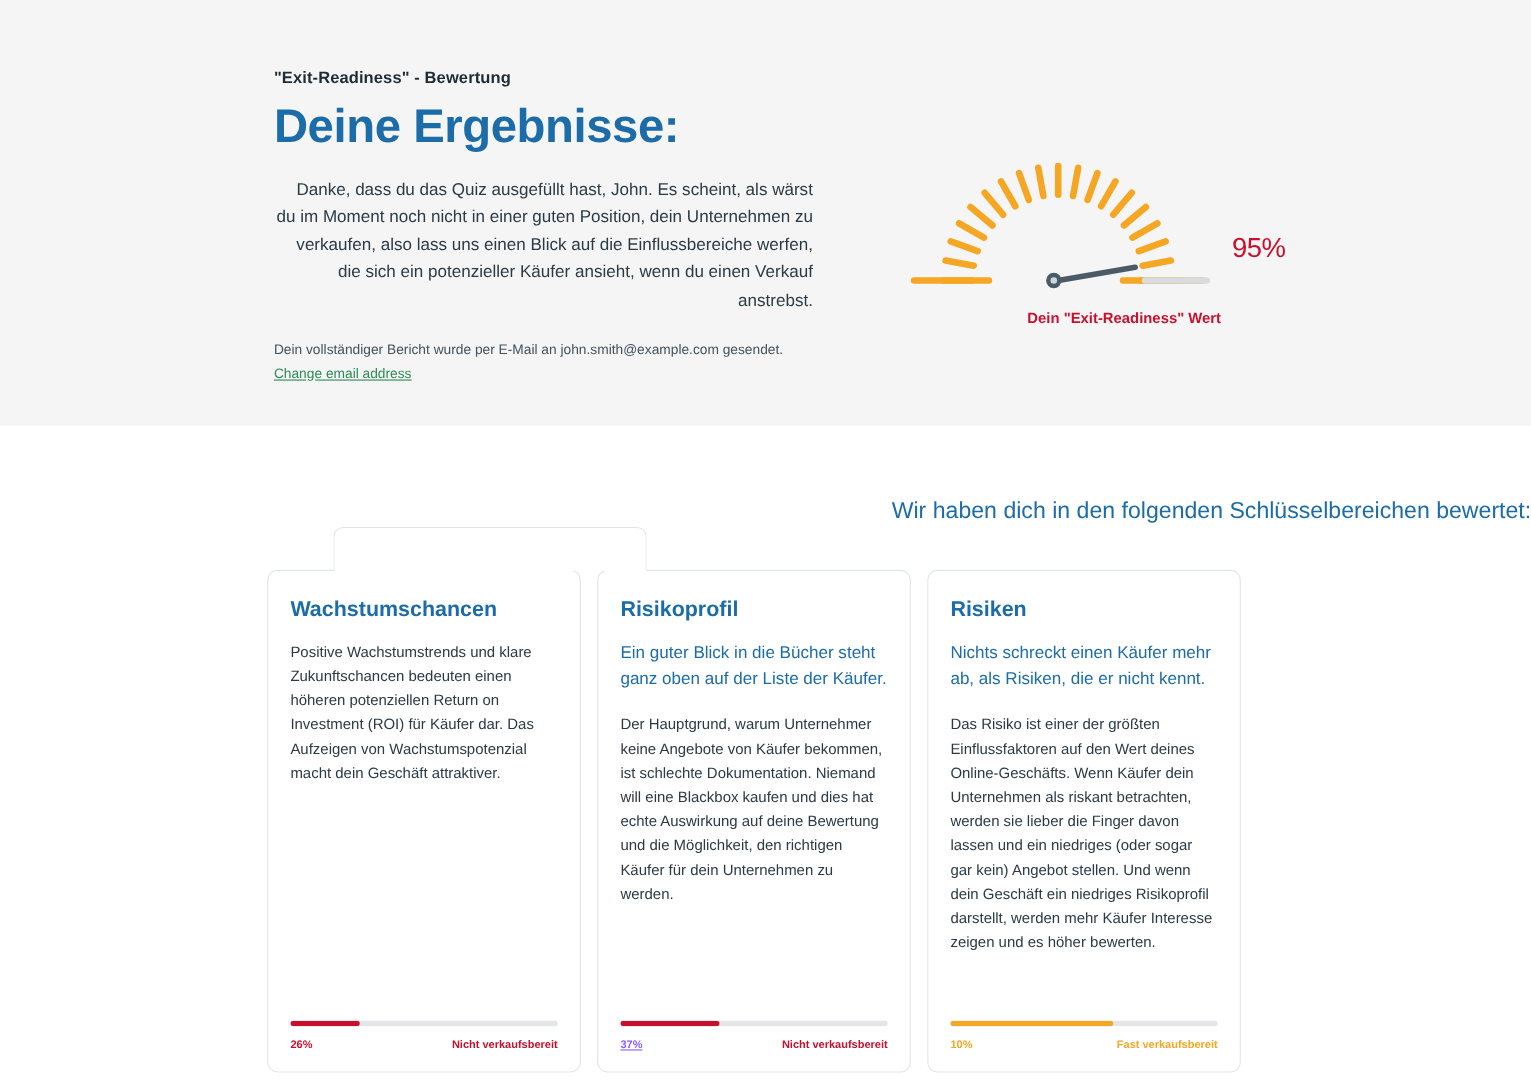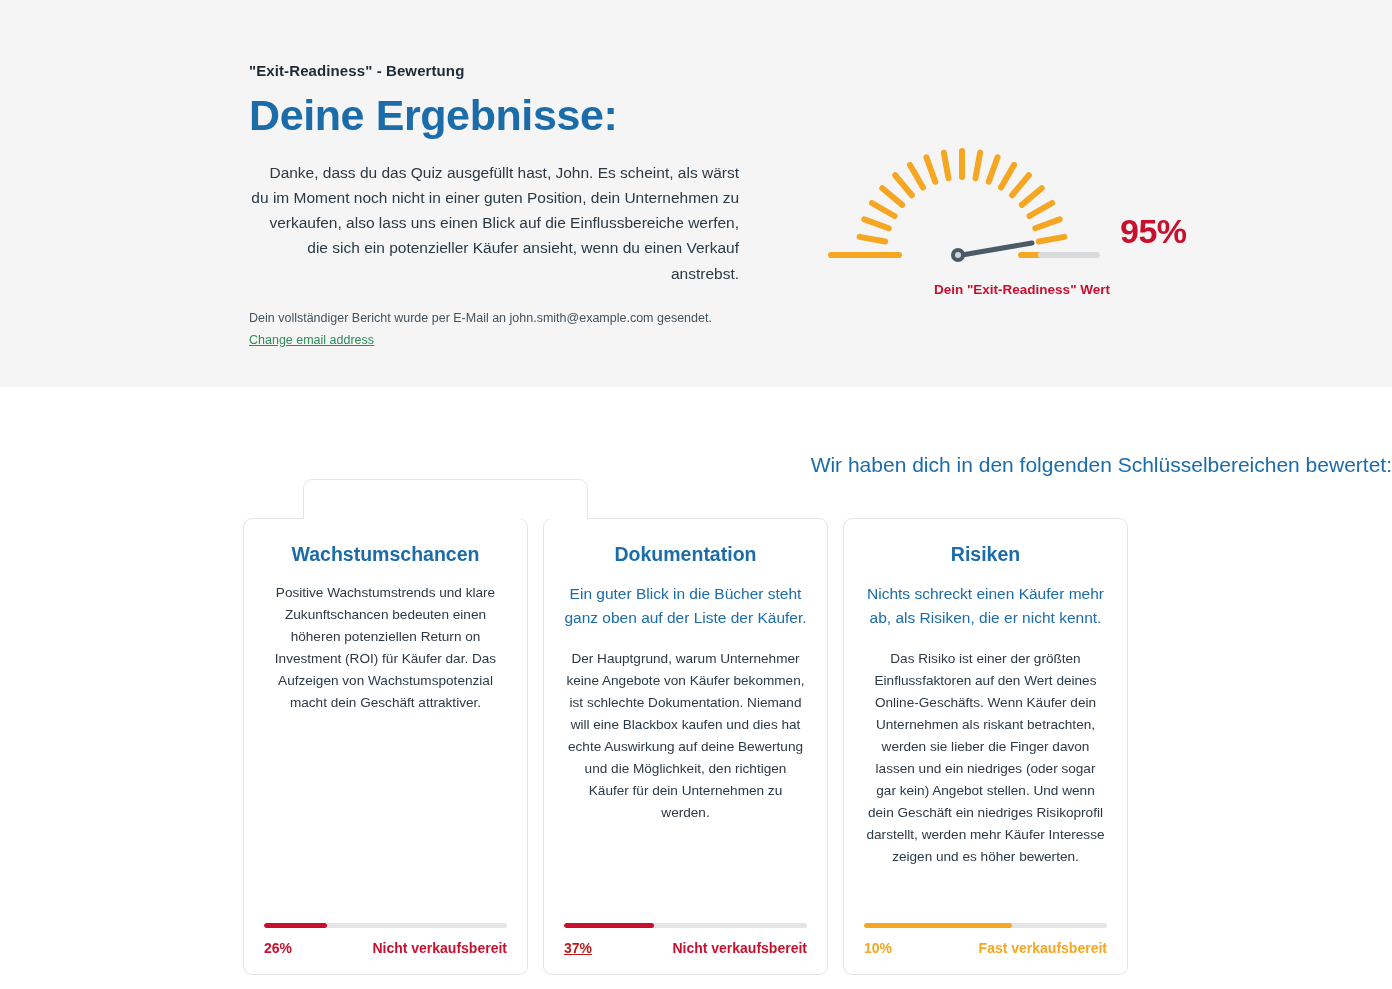--- a/index.html
+++ b/index.html
@@ -64,22 +64,22 @@
     left: 820px;
     top: 100px;
     width: 400px;
     height: 220px;
   }
   .gauge-svg { display: block; }
   .gauge-value {
     position: absolute;
     left: 300px;
     top: 112px;
-    font-size: 34px;
-    font-weight: bold;
+    font-size: 25px;
+    font-weight: normal;
     color: #c8102e;
     letter-spacing: -.5px;
   }
   .gauge-caption {
     position: absolute;
     left: 52px;
     top: 182px;
     width: 300px;
     text-align: center;
     font-size: 13.5px;
@@ -95,21 +95,20 @@
     margin: 66px 0 0 0;
     font-weight: normal;
   }
 
   .cards {
     position: relative;
     width: 906px;
     margin: 41px auto 0 auto;
     display: flex;
     gap: 15px;
-    text-align: center;
   }
   .card {
     width: 285px;
     min-height: 457px;
     background: #fff;
     border: 1px solid #e2e5e8;
     border-radius: 9px;
     padding: 24px 20px 0 20px;
     position: relative;
   }
@@ -146,21 +145,21 @@
     margin-bottom: 12px;
   }
   .bar-fill {
     height: 5px;
     border-radius: 3px;
   }
   .foot-row {
     display: flex;
     justify-content: space-between;
     align-items: baseline;
-    font-size: 14px;
+    font-size: 10px;
     font-weight: bold;
   }
 
   
   .card-peek {
     position: absolute;
     left: 303px;
     top: 479px;
     width: 285px;
     height: 40px;
@@ -231,29 +230,29 @@
         <div class="bar-track">
           <div class="bar-fill" style="width: 26%; background: rgb(200, 16, 46);"></div>
         </div>
         <div class="foot-row">
           <span style="color: rgb(200, 16, 46);">26%</span>
           <span style="color: rgb(200, 16, 46);">Nicht verkaufsbereit</span>
         </div>
       </div>
     </div>
     <div class="card">
-      <h3 class="card-title">Dokumentation</h3>
+      <h3 class="card-title">Risikoprofil</h3>
       <p class="card-sub">Ein guter Blick in die Bücher steht ganz oben auf der Liste der Käufer.</p>
       <p class="card-body">Der Hauptgrund, warum Unternehmer keine Angebote von Käufer bekommen, ist schlechte Dokumentation. Niemand will eine Blackbox kaufen und dies hat echte Auswirkung auf deine Bewertung und die Möglichkeit, den richtigen Käufer für dein Unternehmen zu werden.</p>
       <div class="card-foot">
         <div class="bar-track">
           <div class="bar-fill" style="width: 37%; background: rgb(200, 16, 46);"></div>
         </div>
         <div class="foot-row">
-          <span style="color: #b91c1c; text-decoration: underline;">37%</span>
+          <span style="color: #8b5cf6; text-decoration: underline;">37%</span>
           <span style="color: rgb(200, 16, 46);">Nicht verkaufsbereit</span>
         </div>
       </div>
     </div>
     <div class="card">
       <h3 class="card-title">Risiken</h3>
       <p class="card-sub">Nichts schreckt einen Käufer mehr ab, als Risiken, die er nicht kennt.</p>
       <p class="card-body">Das Risiko ist einer der größten Einflussfaktoren auf den Wert deines Online-Geschäfts. Wenn Käufer dein Unternehmen als riskant betrachten, werden sie lieber die Finger davon lassen und ein niedriges (oder sogar gar kein) Angebot stellen. Und wenn dein Geschäft ein niedriges Risikoprofil darstellt, werden mehr Käufer Interesse zeigen und es höher bewerten.</p>
       <div class="card-foot">
         <div class="bar-track">

